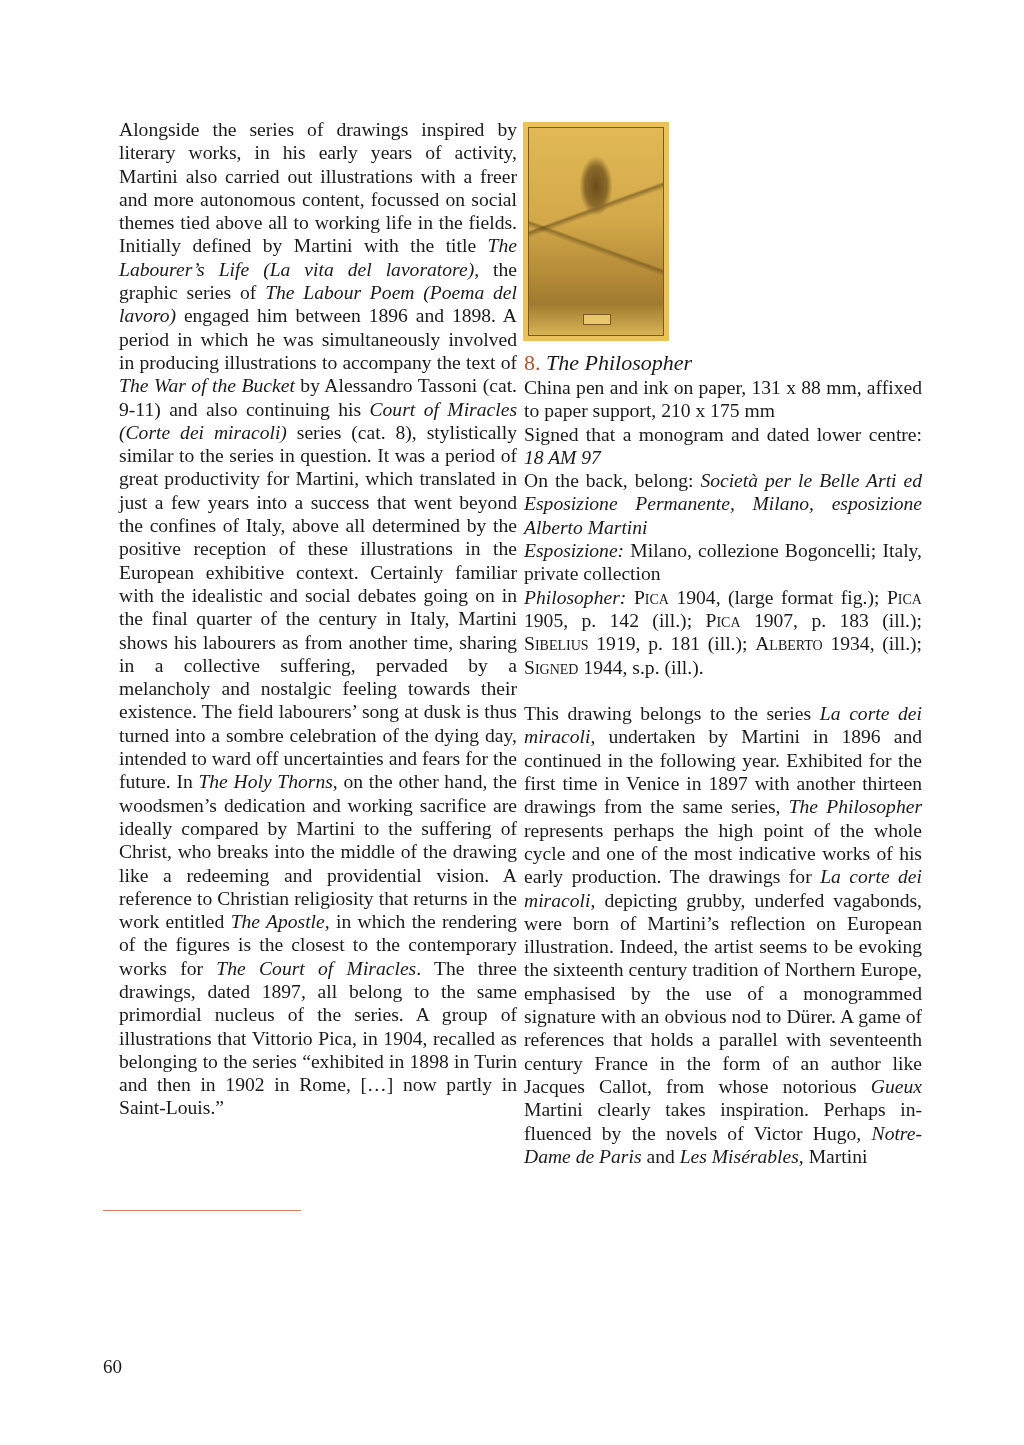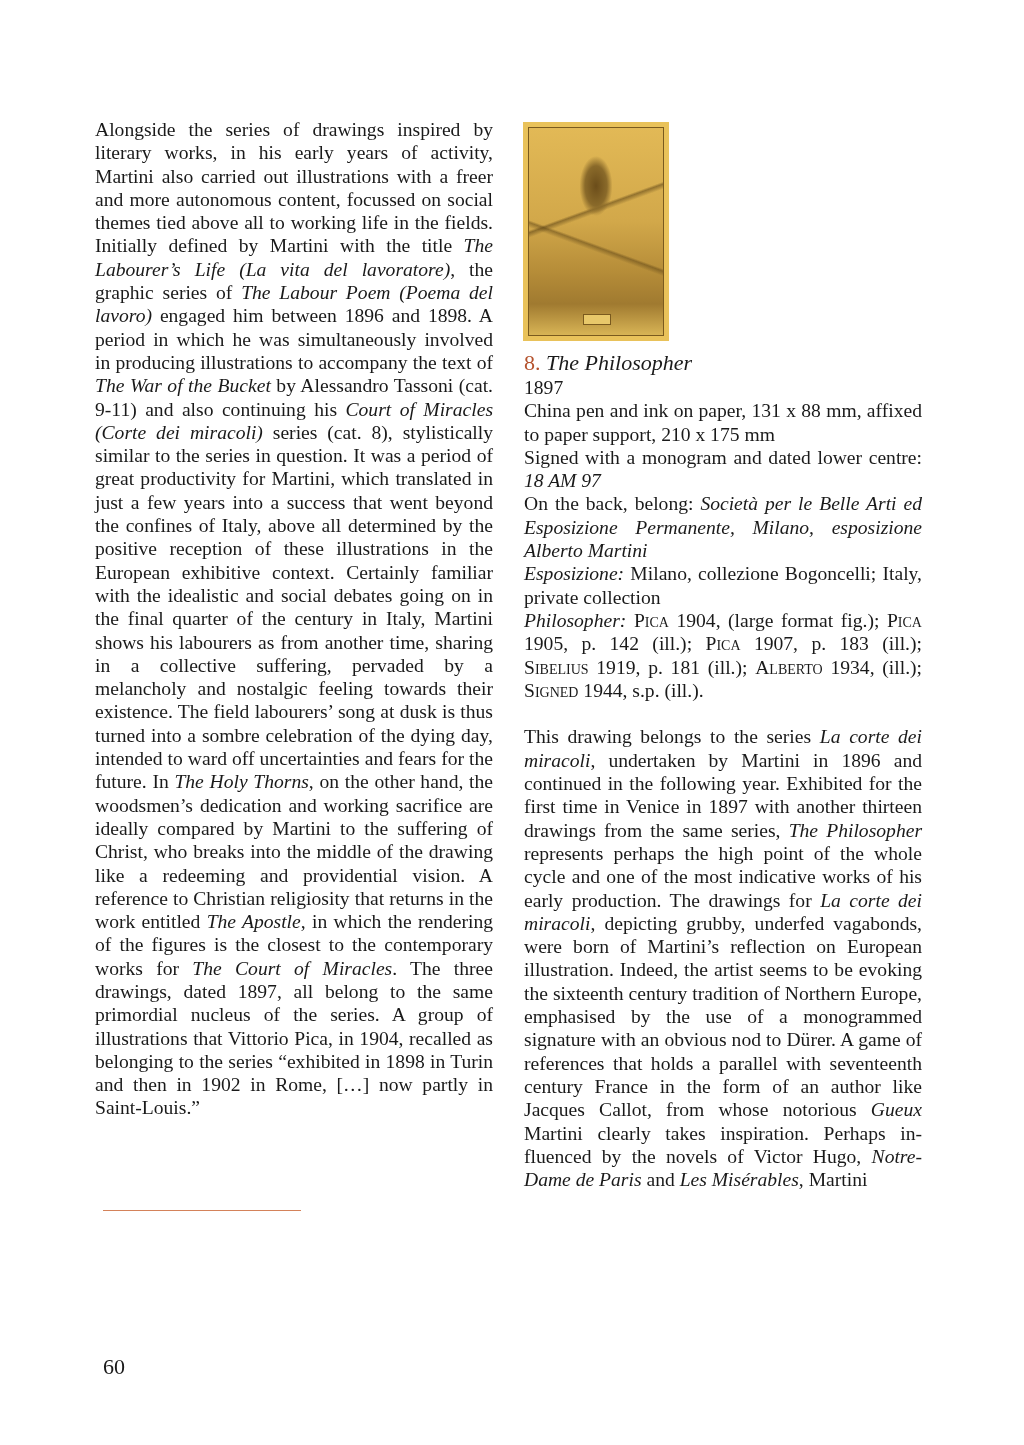--- a/index.html
+++ b/index.html
@@ -8,21 +8,21 @@
     font-family: "Liberation Serif", "DejaVu Serif", serif;
     color: #1a1a1a;
   }
   .col {
     position: absolute;
     font-size: 19.6px;
     line-height: 23.3px;
     text-align: justify;
     hyphens: manual;
   }
-  #left-col { left: 95px; top: 118px; width: 398px; }
+  #left-col { left: 119px; top: 118px; width: 398px; }
   #right-col { left: 524px; top: 350px; width: 398px; font-family: Liberation Serif, serif; }
   .para { margin: 0; }
   .para span { }
   em, .it { font-style: italic; }
   .sc { font-variant: small-caps; }
   .rule {
     position: absolute; left: 103px; top: 1210px; width: 198px; height: 0;
     border-top: 1.5px solid #d4825a;
   }
   .figure {
@@ -40,21 +40,21 @@
       linear-gradient(180deg, #e2b956 0%, #d2a84a 45%, #b58c38 70%, #a07a30 85%, #d8b455 100%);
   }
   .figure .plaque {
     position: absolute; left: 50%; bottom: 10px; width: 26px; height: 9px;
     margin-left: -13px; border: 1px solid #7a5a1e; background: #e8c86a;
   }
   .caption-head { margin: 0; }
   .cat-num { color: #b5532e; }
   .gap { height: 23.3px; }
   .page-number {
-    position: absolute; left: 103px; top: 1356px; font-size: 22px; line-height: 22px;
+    position: absolute; left: 103px; top: 1356px; font-size: 19px; line-height: 22px;
   }
 </style>
 </head>
 <body>
 
 <div id="left-col" class="col">
   <p class="para">Alongside the series of drawings inspired by literary works, in his early years of activity, Martini also carried out illustrations with a freer and more autonomous content, focussed on social themes tied above all to working life in the fields. Initially defined by Martini with the title <em>The Labourer’s Life (La vita del lavoratore)</em>, the graphic series of <em>The Labour Poem (Poema del lavoro)</em> engaged him between 1896 and 1898. A period in which he was simultaneously involved in producing illustrations to accompany the text of <em>The War of the Bucket</em> by Alessandro Tassoni (cat. 9-11) and also continuing his <em>Court of Miracles (Corte dei miracoli)</em> series (cat. 8), stylistically similar to the series in question. It was a period of great productivity for Martini, which translated in just a few years into a success that went beyond the confines of Italy, above all determined by the positive reception of these illustrations in the European exhibitive context. Certainly familiar with the idealistic and social debates going on in the final quarter of the century in Italy, Martini shows his labourers as from another time, sharing in a collective suffering, pervaded by a melancholy and nostalgic feeling towards their existence. The field labourers’ song at dusk is thus turned into a sombre celebration of the dying day, intended to ward off uncertainties and fears for the future. In <em>The Holy Thorns</em>, on the other hand, the woodsmen’s dedication and working sacrifice are ideally compared by Martini to the suffering of Christ, who breaks into the middle of the drawing like a redeeming and providential vision. A reference to Christian religiosity that returns in the work entitled <em>The Apostle</em>, in which the rendering of the figures is the closest to the contemporary works for <em>The Court of Miracles</em>. The three drawings, dated 1897, all belong to the same primordial nucleus of the series. A group of illustrations that Vittorio Pica, in 1904, recalled as belonging to the series “exhibited in 1898 in Turin and then in 1902 in Rome, […] now partly in Saint-Louis.”</p>
 </div>
 
 <div class="rule"></div>
@@ -63,23 +63,22 @@
   <div class="inner">
     <div class="plaque"></div>
   </div>
 </div>
 
 <div id="right-col" class="col">
   <p class="caption-head" style="font-size:22px; line-height:26px;">
     <span class="cat-num">8.</span>
     <em>The Philosopher</em>
   </p>
-  <p class="para">1897</p>
   <p class="para">China pen and ink on paper, 131 x 88 mm, affixed to paper support, 210 x 175 mm</p>
-  <p class="para"><span>Signed with a monogram and dated lower centre: </span><em>18 AM 97</em></p>
+  <p class="para"><span>Signed that a monogram and dated lower centre: </span><em>18 AM 97</em></p>
   <p class="para"><span>On the back, belong: </span><em>Società per le Belle Arti ed Esposizione Permanente, Milano, esposizione Alberto Martini</em></p>
   <p class="para"><em>Esposizione:</em><span> Milano, collezione Bogoncelli; Italy, private collection</span></p>
   <p class="para"><em>Philosopher:</em> <span><span class="sc">Pica</span> 1904, (large format fig.); <span class="sc">Pica</span> 1905, p. 142 (ill.); <span class="sc">Pica</span> 1907, p. 183 (ill.); <span class="sc">Sibelius</span> 1919, p. 181 (ill.); <span class="sc">Alberto</span> 1934, (ill.); <span class="sc">Signed</span> 1944, s.p. (ill.).</span></p>
   <div class="gap"></div>
   <p class="para">This drawing belongs to the series <em>La corte dei miracoli</em>, undertaken by Martini in 1896 and continued in the following year. Exhibited for the first time in Venice in 1897 with another thirteen drawings from the same series, <em>The Philosopher</em> represents perhaps the high point of the whole cycle and one of the most indica­tive works of his early production. The drawin­gs for <em>La corte dei miracoli</em>, depicting grubby, underfed vagabonds, were born of Martini’s reflection on European illustration. Indeed, the artist seems to be evoking the sixteenth century tradition of Northern Europe, empha­sised by the use of a monogrammed signature with an obvious nod to Dürer. A game of re­ferences that holds a parallel with seventeenth century France in the form of an author like Jacques Callot, from whose notorious <em>Gueux</em> Martini clearly takes inspiration. Perhaps in­fluenced by the novels of Victor Hugo, <em>No­tre-Dame de Paris</em> and <em>Les Misérables</em>, Martini</p>
 </div>
 
 <div class="page-number">60</div>
 
 </body></html>

